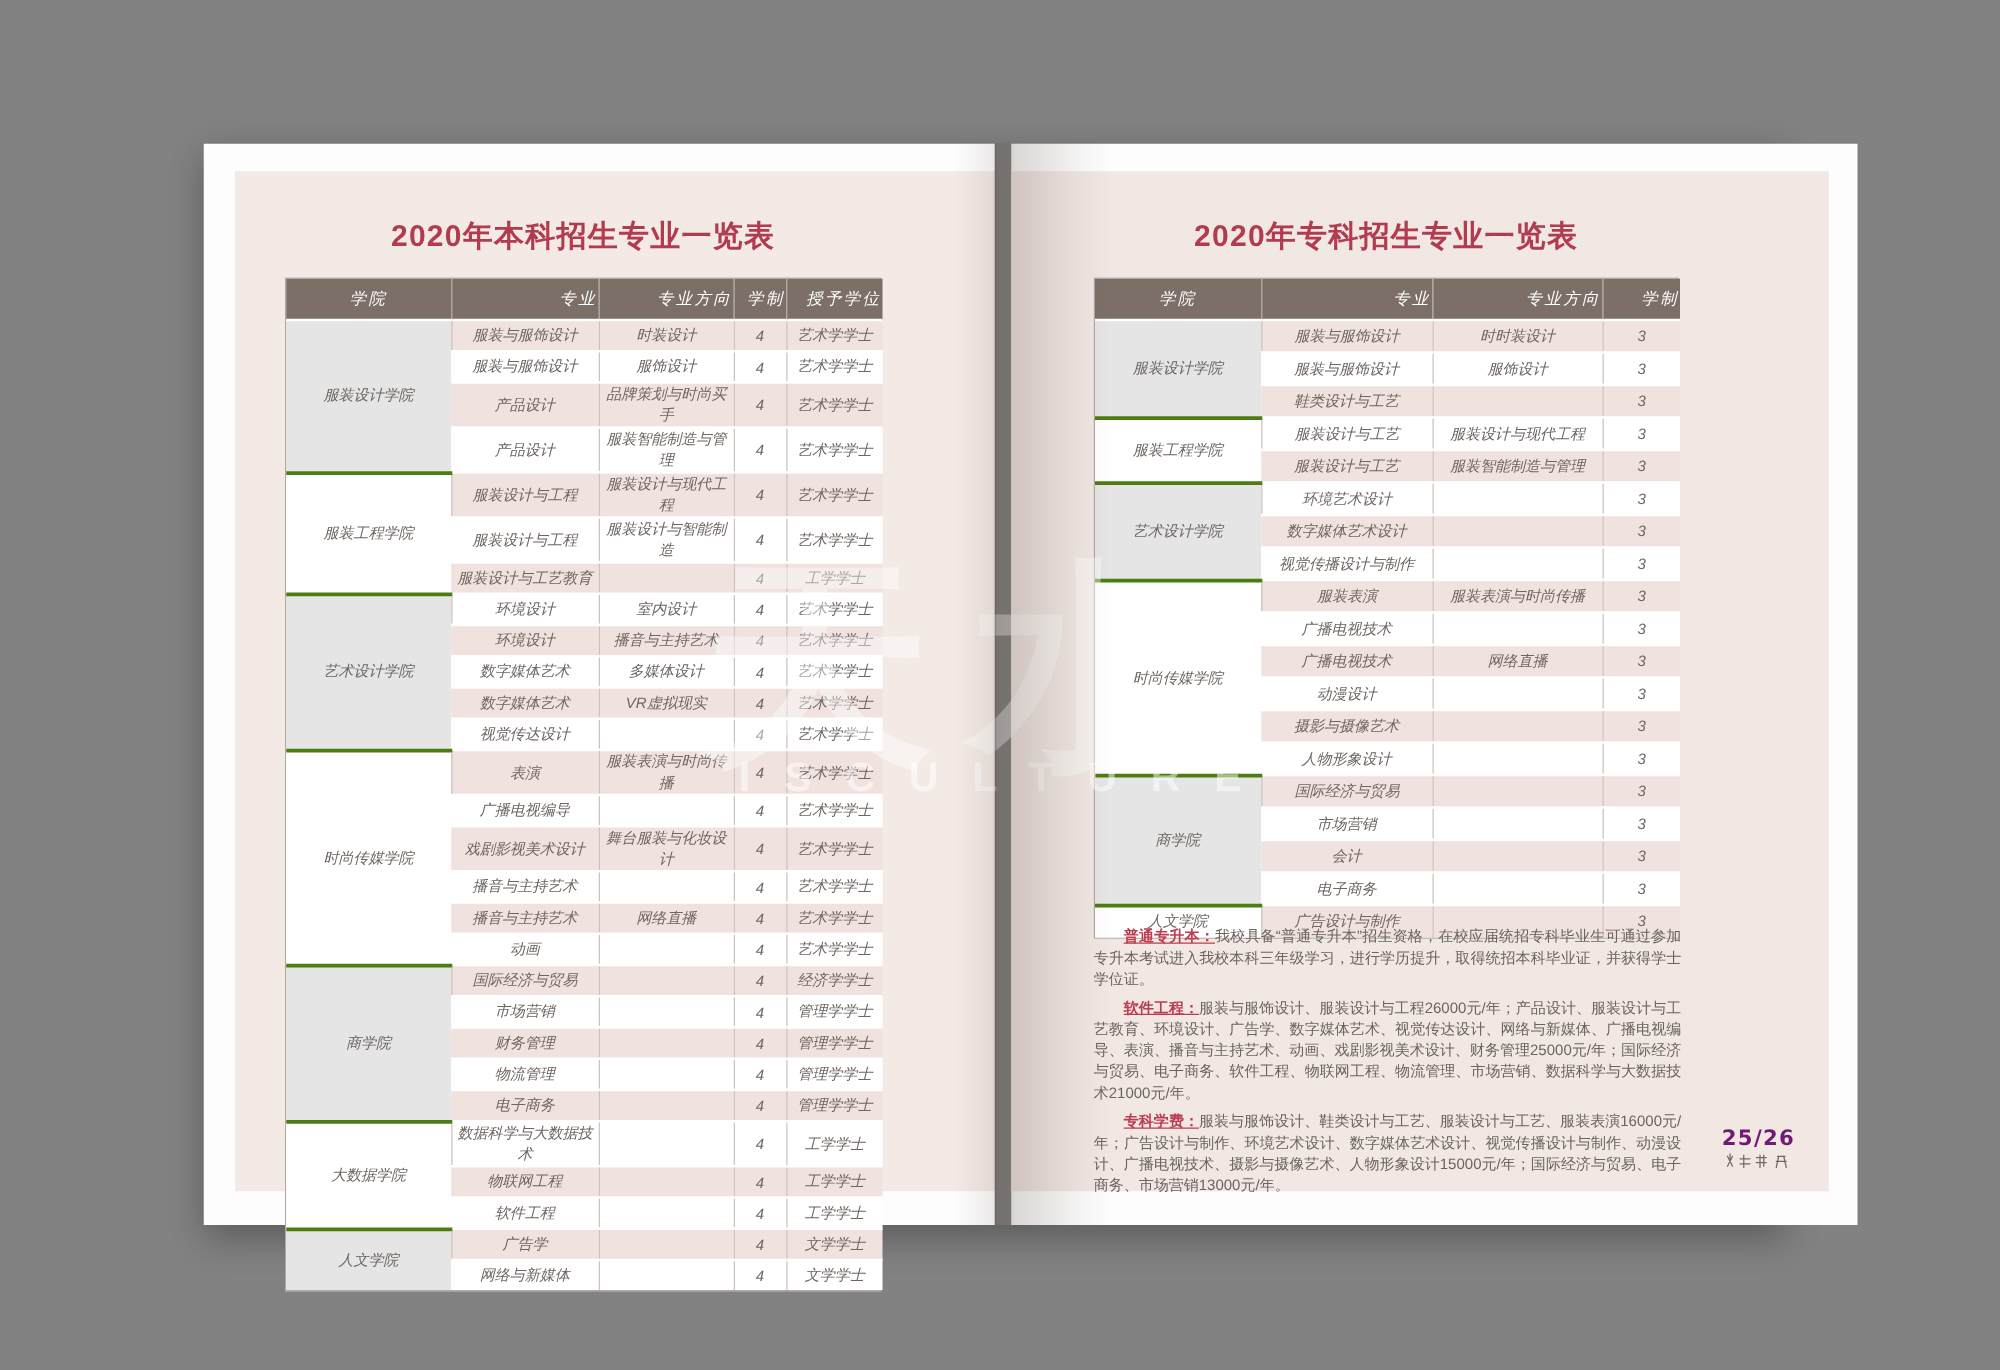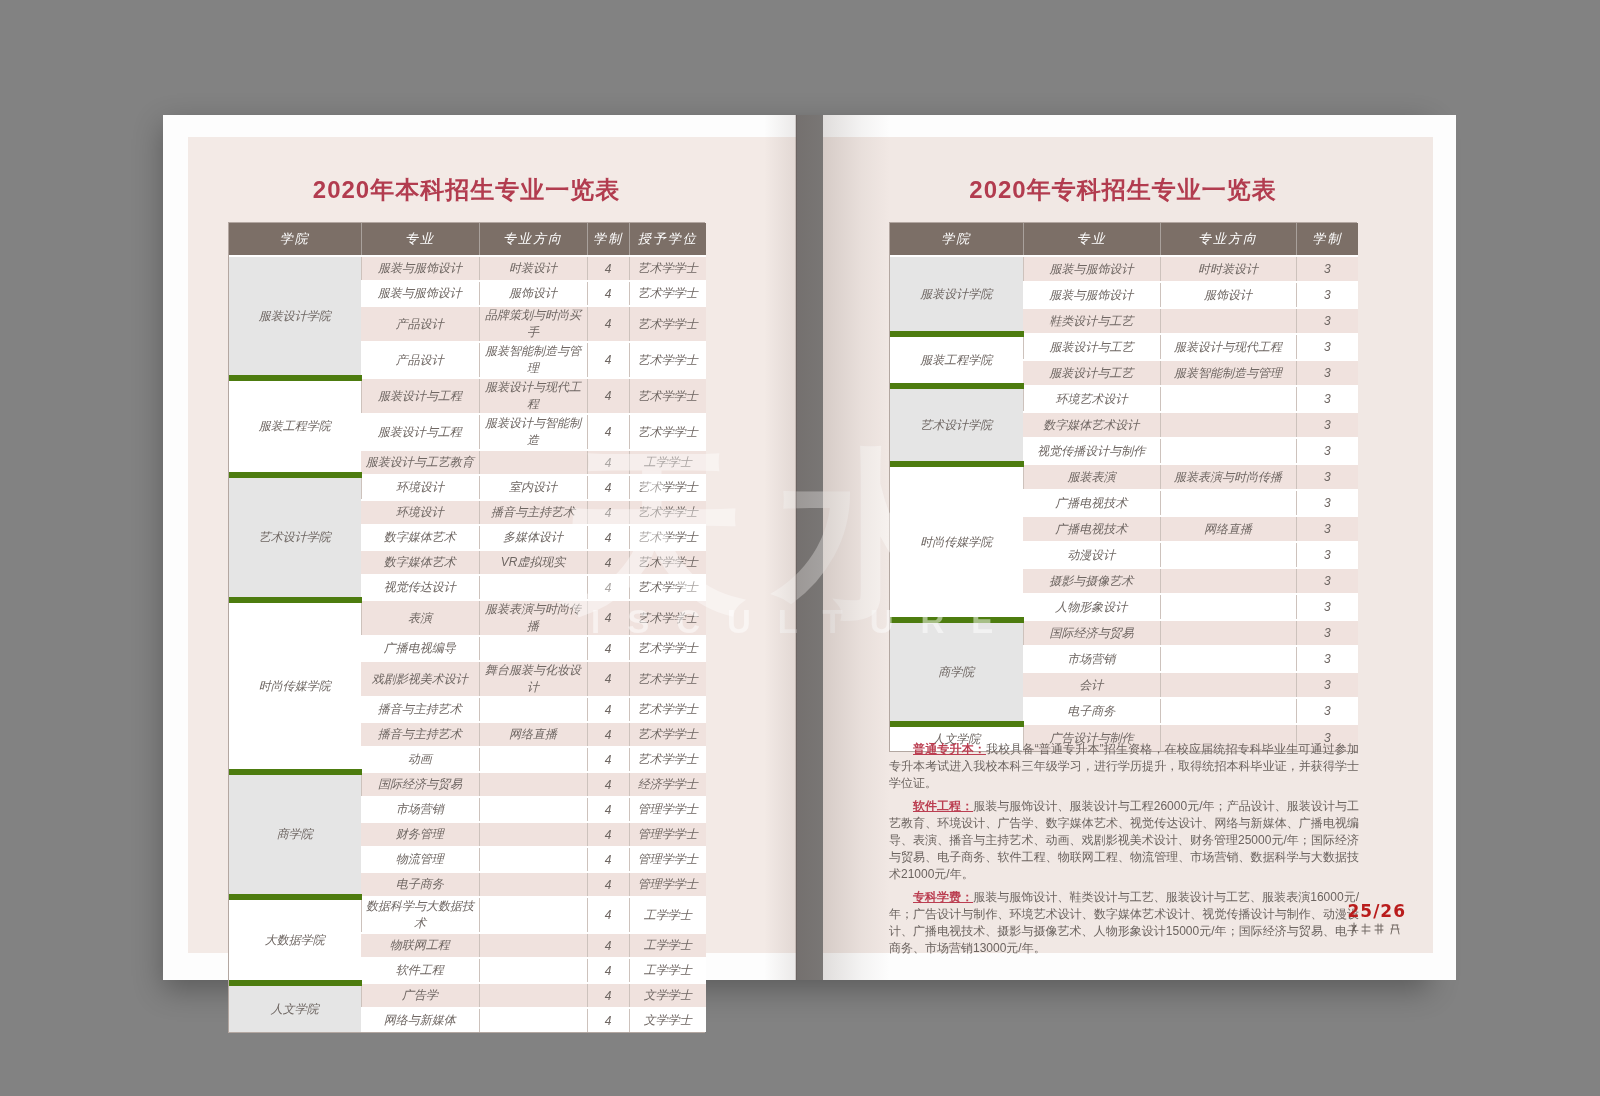--- a/index.html
+++ b/index.html
@@ -5,61 +5,61 @@
   html,body{margin:0;padding:0;}
   body{
     width:1600px;height:1096px;position:relative;overflow:hidden;
     background:#828282;
     font-family:"Liberation Sans","DejaVu Sans",sans-serif;
   }
   .spread{position:absolute;left:163px;top:115px;width:1266px;height:865px;
     box-shadow:0 10px 28px rgba(0,0,0,0.30);}
   .page{position:absolute;top:0;height:865px;width:633px;background:#fdfdfd;}
   .page.left{left:0;}
-  .page.right{left:660px;}
+  .page.right{left:646px;padding-left:44px;}
   .panel{position:absolute;top:22px;bottom:27px;background:#f3eae6;}
   .page.left .panel{left:25px;right:0;}
   .page.right .panel{left:0;right:23px;background:#f1e8e4;}
 
   .block{position:absolute;top:50px;}
   .page.left .block{left:65px;width:477px;}
   .page.right .block{left:66px;width:468px;}
   h1.tbl-title{
     margin:0 0 0 0;height:57px;line-height:50px;text-align:center;
     font-size:24px;font-weight:bold;color:#b23c4f;letter-spacing:1px;
   }
   .tbl-wrap{border:1px solid #b3a7a1;background:#fff;font-style:italic;}
   table.spec{border-collapse:collapse;table-layout:fixed;width:100%;}
   table.spec th{
     background:#7c6f67;color:#ffffff;font-weight:normal;
     font-size:13px;height:30px;letter-spacing:2px;
     border-bottom:2px solid #fff;
   }
-  table.spec th + th{border-left:1px solid rgba(255,255,255,0.35);}
+  table.spec th + th{border-left:1px solid rgba(255,255,255,0.35);text-align:right;}
   table.spec td{
     text-align:center;font-size:12px;color:#6e6662;padding:0;
     border-top:2px solid #ffffff;
   }
   table.spec td + td{border-left:1px solid #cdc2bc;}
   #table-left td{height:23px;}
   #table-right td{height:24px;}
   td.rowpink{background:#f0e2de;}
   td.rowwhite{background:#ffffff;}
   td.college{font-size:12px;color:#6e6662;}
   td.college.gpink{background:#e5e5e5;}
   td.college.gwhite{background:#ffffff;}
-  td.college.gborder{border-top:6px solid #4d7c0f;}
+  td.college.gborder{border-top:3px solid #4d7c0f;}
 
   .notes{position:absolute;left:66px;top:626px;width:470px;}
   .note{margin:0 0 6px 0;font-size:12px;line-height:17px;color:#6b635f;
     text-align:justify;text-indent:2em;}
   .note .lbl{color:#bb3e51;font-weight:bold;text-decoration:underline;}
 
   .pagenum-block{position:absolute;top:786px;right:50px;text-align:right;}
-  .pagenum{font-size:17px;font-weight:bold;color:#b91c1c;letter-spacing:1px;
+  .pagenum{font-size:17px;font-weight:bold;color:#701a75;letter-spacing:1px;
     font-family:"DejaVu Sans",sans-serif;}
   .signature{margin-top:1px;opacity:0.85;}
 
   
   .wm{position:absolute;pointer-events:none;color:rgba(255,255,255,0.42);
     font-weight:bold;white-space:nowrap;z-index:3;}
   .wm-cn{left:408px;top:330px;font-size:178px;letter-spacing:26px;
     line-height:1;transform:scaleX(1.05);}
   .wm-en{left:428px;top:488px;font-size:33px;letter-spacing:27px;
     color:rgba(255,255,255,0.5);}

